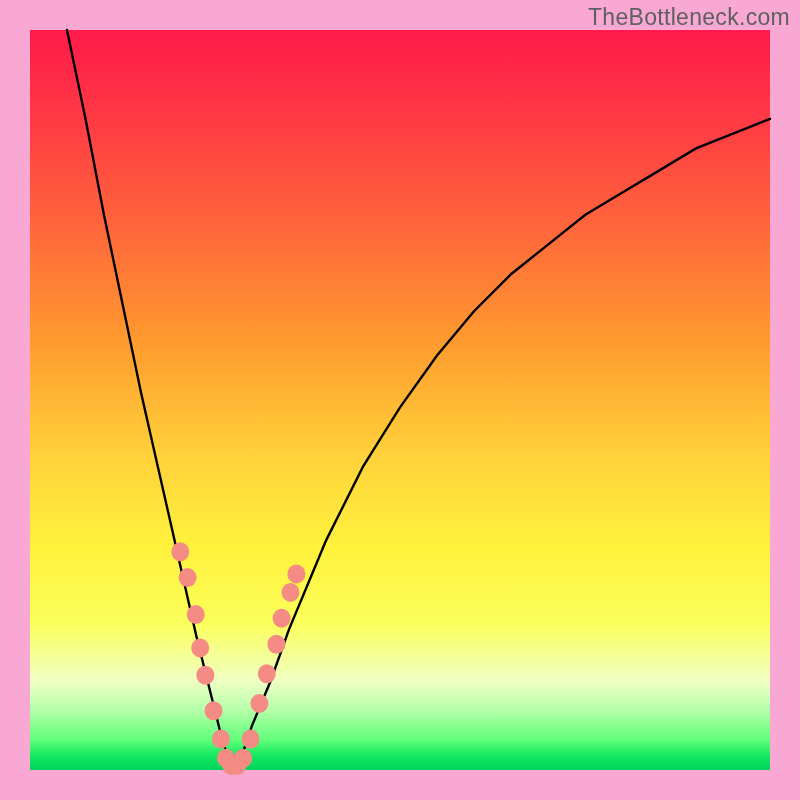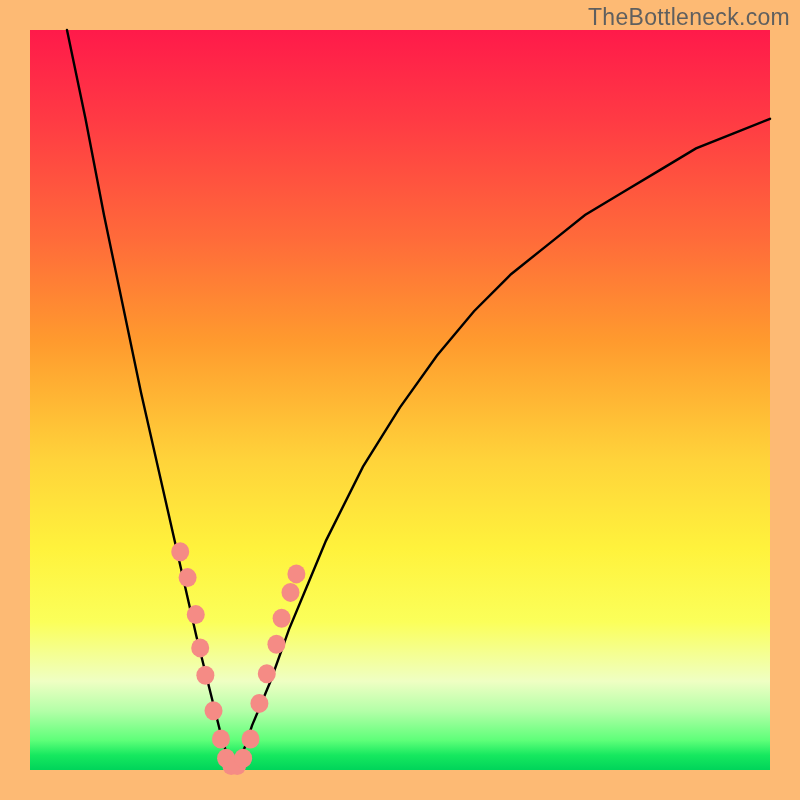--- a/index.html
+++ b/index.html
@@ -8,21 +8,21 @@
     width: 800px;
     height: 800px;
     overflow: hidden;
     background: #000;
     font-family: Arial, Helvetica, sans-serif;
   }
   .frame {
     position: relative;
     width: 800px;
     height: 800px;
-    background: #fdba74;
+    background: #f9a8d4;
   }
   .plot {
     position: absolute;
     left: 30px;
     top: 30px;
     width: 740px;
     height: 740px;
     
     background: linear-gradient(
       to bottom,

